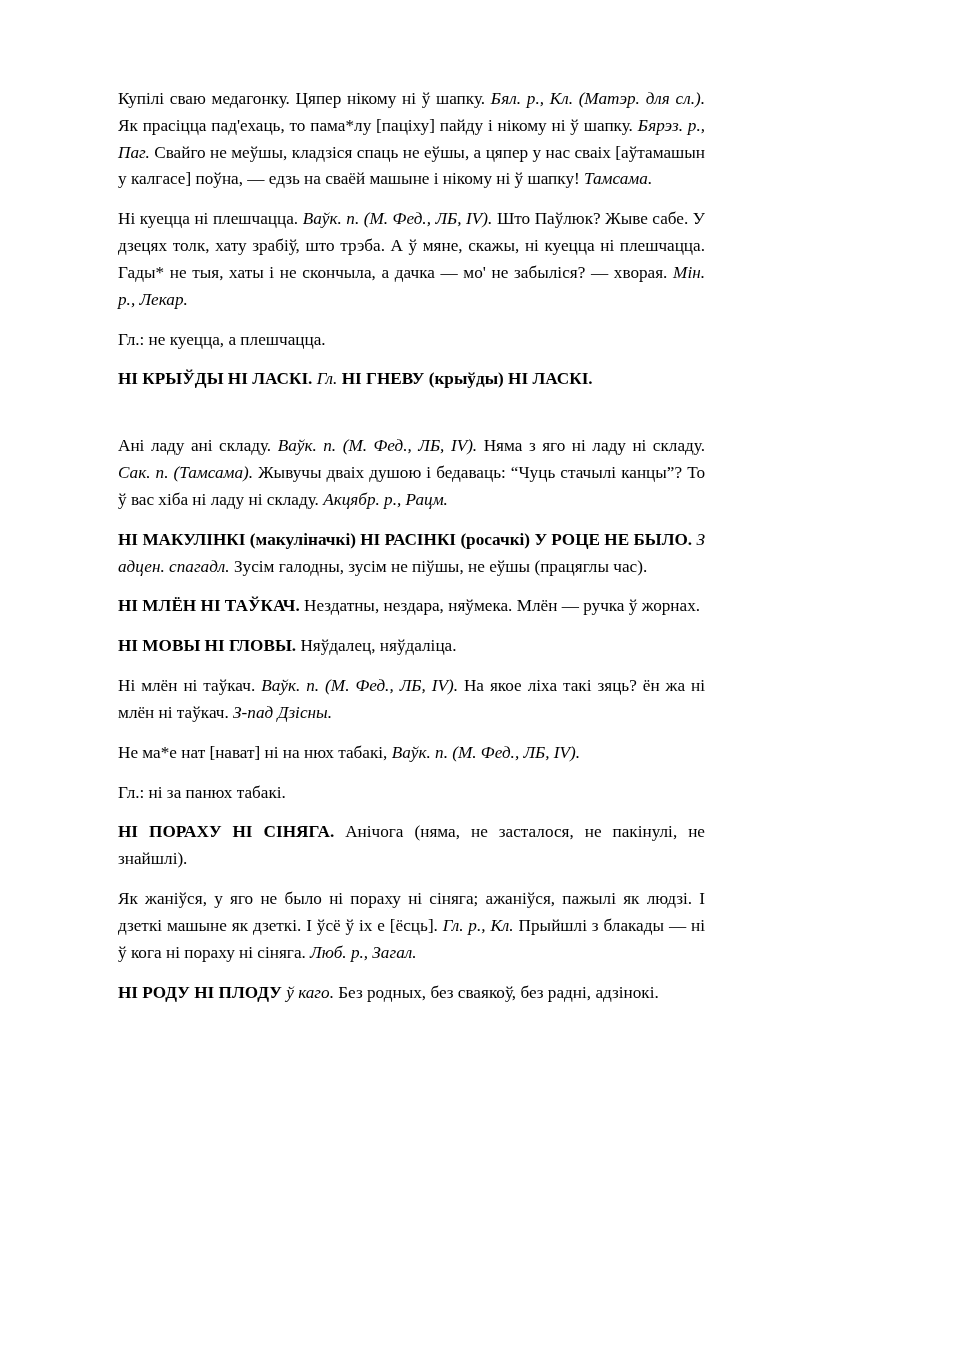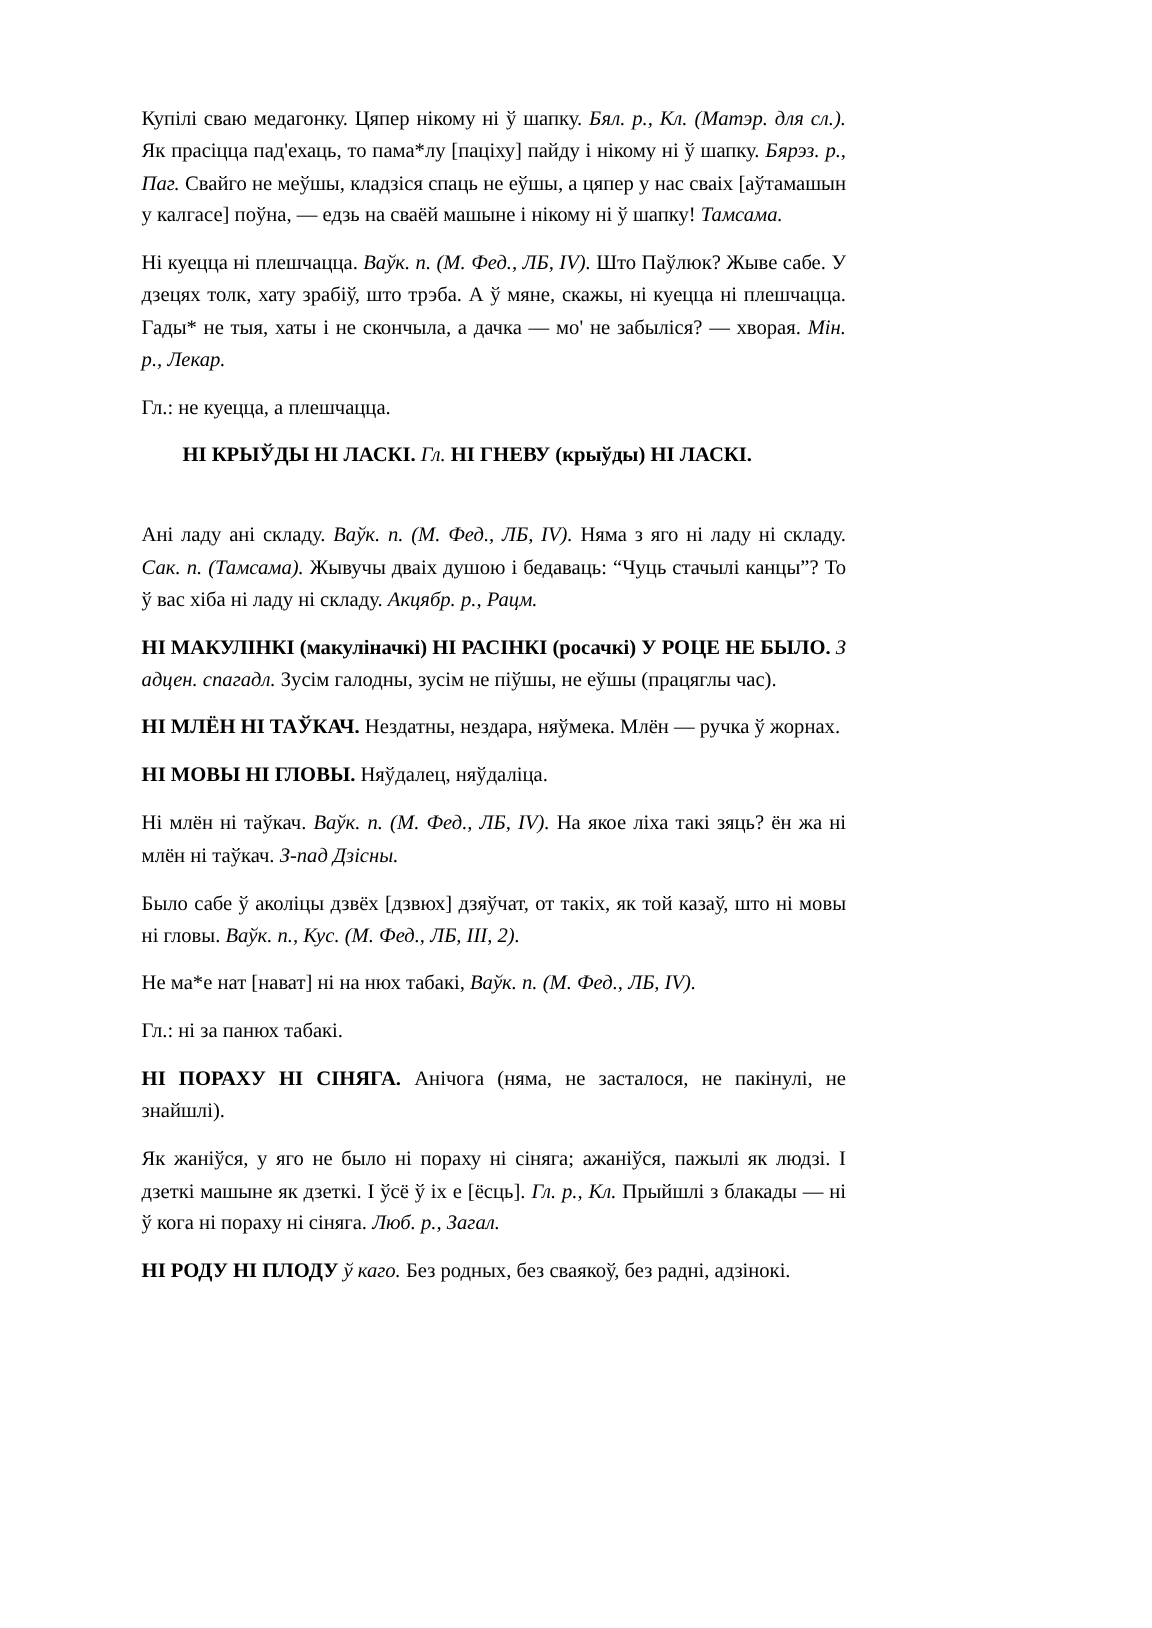--- a/index.html
+++ b/index.html
@@ -20,21 +20,20 @@
     position: relative;
   }
   .para {
     font-size: 17.2px;
     line-height: 1.56;
     margin: 0 0 13px 0;
     text-align: justify;
   }
   .gap-after {
     margin-bottom: 40px;
-    margin-left: 34px;
   }
   b, .b {
     font-weight: bold;
   }
   i, .i {
     font-style: italic;
   }
 </style>
 </head>
 <body>
@@ -43,20 +42,19 @@
   <div id="content">
       <div class="para"><span>Купілі сваю медагонку. Цяпер нікому ні ў шапку. </span><span class="i">Бял. р., Кл. (Матэр. для сл.).</span><span> Як прасіцца пад'ехаць, то пама*лу [паціху] пайду і нікому ні ў шапку. </span><span class="i">Бярэз. р., Паг.</span><span> Свайго не меўшы, кладзіся спаць не еўшы, а цяпер у нас сваіх [аўтамашын у калгасе] поўна, — едзь на сваёй машыне і нікому ні ў шапку! </span><span class="i">Тамсама.</span></div>
       <div class="para"><span>Ні куецца ні плешчацца. </span><span class="i">Ваўк. п. (М. Фед., ЛБ, IV).</span><span> Што Паўлюк? Жыве сабе. У дзецях толк, хату зрабіў, што трэба. А ў мяне, скажы, ні куецца ні плешчацца. Гады* не тыя, хаты і не скончыла, а дачка — мо' не забыліся? — хворая. </span><span class="i">Мін. р., Лекар.</span></div>
       <div class="para"><span>Гл.: не куецца, а плешчацца.</span></div>
       <div class="para gap-after"><span class="b">НІ КРЫЎДЫ НІ ЛАСКІ. </span><span class="i">Гл.</span><span class="b"> НІ ГНЕВУ (крыўды) НІ ЛАСКІ.</span></div>
       <div class="para"><span>Ані ладу ані складу. </span><span class="i">Ваўк. п. (М. Фед., ЛБ, IV).</span><span> Няма з яго ні ладу ні складу. </span><span class="i">Сак. п. (Тамсама).</span><span> Жывучы дваіх душою і бедаваць: “Чуць стачылі канцы”? То ў вас хіба ні ладу ні складу. </span><span class="i">Акцябр. р., Рацм.</span></div>
       <div class="para"><span class="b">НІ МАКУЛІНКІ (макуліначкі) НІ РАСІНКІ (росачкі) У РОЦЕ НЕ БЫЛО. </span><span class="i">З адцен. спагадл.</span><span> Зусім галодны, зусім не піўшы, не еўшы (працяглы час).</span></div>
       <div class="para"><span class="b">НІ МЛЁН НІ ТАЎКАЧ.</span><span> Нездатны, нездара, няўмека. Млён — ручка ў жорнах.</span></div>
       <div class="para"><span class="b">НІ МОВЫ НІ ГЛОВЫ.</span><span> Няўдалец, няўдаліца.</span></div>
       <div class="para"><span>Ні млён ні таўкач. </span><span class="i">Ваўк. п. (М. Фед., ЛБ, IV).</span><span> На якое ліха такі зяць? ён жа ні млён ні таўкач. </span><span class="i">З-пад Дзісны.</span></div>
-      <div class="para"><span>Было сабе ў аколіцы дзвёх [дзвюх] дзяўчат, от такіх, як той казаў, што ні мовы ні гловы. </span><span class="i">Ваўк. п., Кус. (М. Фед., ЛБ, III, 2).</span></div>
       <div class="para"><span>Не ма*е нат [нават] ні на нюх табакі, </span><span class="i">Ваўк. п. (М. Фед., ЛБ, IV).</span></div>
       <div class="para"><span>Гл.: ні за панюх табакі.</span></div>
       <div class="para"><span class="b">НІ ПОРАХУ НІ СІНЯГА.</span><span> Анічога (няма, не засталося, не пакінулі, не знайшлі).</span></div>
       <div class="para"><span>Як жаніўся, у яго не было ні пораху ні сіняга; ажаніўся, пажылі як людзі. І дзеткі машыне як дзеткі. І ўсё ў іх е [ёсць]. </span><span class="i">Гл. р., Кл.</span><span> Прыйшлі з блакады — ні ў кога ні пораху ні сіняга. </span><span class="i">Люб. р., Загал.</span></div>
       <div class="para"><span class="b">НІ РОДУ НІ ПЛОДУ </span><span class="i">ў каго.</span><span> Без родных, без сваякоў, без радні, адзінокі.</span></div>
     </div>
 </div>
 
 </body></html>

